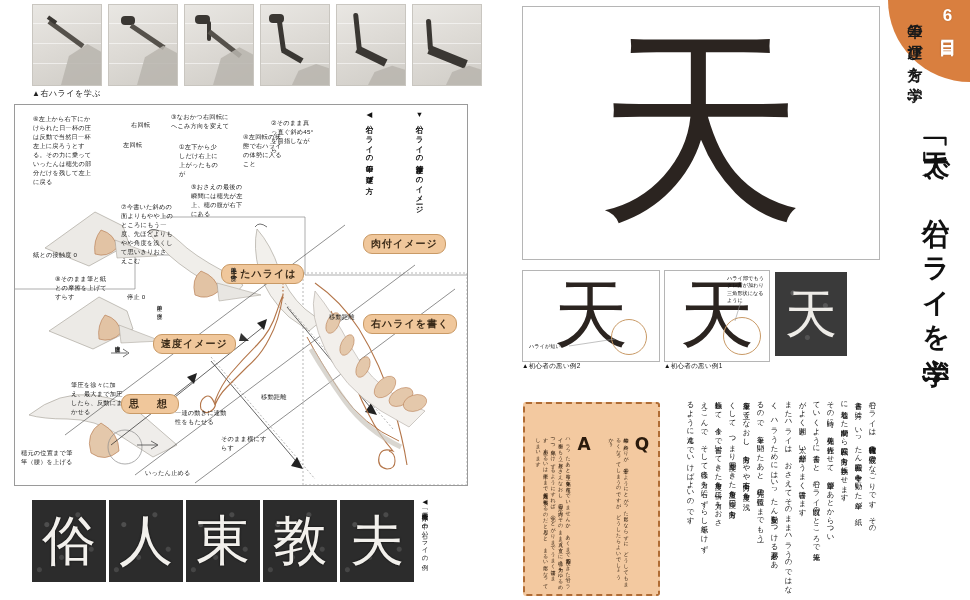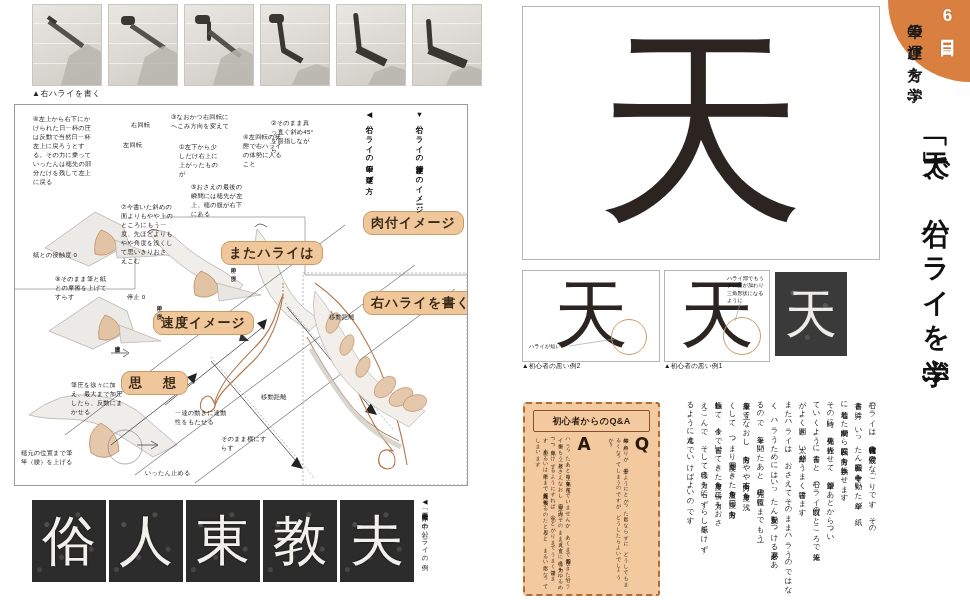--- a/index.html
+++ b/index.html
@@ -70,22 +70,22 @@
   .dlabel{
     position:absolute;font-size:6.2px;line-height:1.45;color:#1a1a1a;
     letter-spacing:.2px;
   }
   .dlabel.w1{width:62px;}
   .dlabel.w2{width:52px;}
   .dlabel.w3{width:44px;}
   .pill{
     position:absolute;background:#f0c79b;border:1px solid #b9accf00;
     border:1px solid #c99a66;border-radius:9px;
-    font-size:13px;font-weight:bold;color:#3a2a18;
-    padding:2px 7px;white-space:nowrap;letter-spacing:1px;
+    font-size:10px;font-weight:bold;color:#3a2a18;
+    padding:2px 7px;white-space:nowrap;letter-spacing:1px;margin-top:23px;
   }
   .pill.wide{letter-spacing:4px;}
   .vtext{
     position:absolute;writing-mode:vertical-rl;text-orientation:upright;
     font-size:7.5px;font-weight:bold;letter-spacing:1px;color:#111;
   }
   .vtext-sm{
     position:absolute;writing-mode:vertical-rl;text-orientation:upright;
     font-size:5.5px;letter-spacing:.5px;color:#222;
   }
@@ -244,21 +244,21 @@
     </div>
     <div class="photo">
       <div class="paper-line" style="top:18px"></div>
         <div class="paper-line" style="top:38px"></div>
         <div class="paper-line" style="top:58px"></div>
       <div class="stroke" style="left:14px;top:14px;width:5px;height:32px;border-radius:3px;transform:rotate(-4deg);"></div>
       <div class="stroke" style="left:16px;top:40px;width:40px;height:9px;transform:rotate(22deg);transform-origin:left center;"></div>
       <div class="hand" style="left:32px;top:56px;width:40px;height:26px;"></div>
     </div>
   </div>
-  <div class="cap-photo">▲右ハライを書く</div>
+  <div class="cap-photo">▲右ハライを学ぶ</div>
 
   <div class="diagram">
     <div class="diag-inner">
       <svg width="452" height="380" viewBox="0 0 452 380">
 
         <polyline points="148,112 290,112 290,170 452,170" fill="none" stroke="#8a8a8a" stroke-width="0.7"></polyline>
         <polyline points="0,184 120,184 120,150 160,150" fill="none" stroke="#8a8a8a" stroke-width="0.7"></polyline>
         <rect x="288" y="168" width="164" height="212" fill="none" stroke="#9a9a9a" stroke-width="0.7" stroke-dasharray="2 2"></rect>
 
         <g transform="translate(30,95)">
@@ -418,21 +418,20 @@
         <line x1="76" y1="30" x2="70" y2="50" stroke="#999" stroke-width="0.6"></line>
       </svg>
   </div>
   <div class="sample-cap" style="left:664px;top:362px">▲初心者の悪い例1</div>
 
   <div class="stone">
     <span class="g">天</span>
   </div>
 
   <div class="qa">
-    <div class="qa-title">初心者からのQ&amp;A</div>
     <div class="qa-body">
       <div class="qa-mark">Q</div>
       <div class="qa-col" style="width:46px">結筆の終わりが、手本のようにとがった形にならずに、どうしてもまるくなってしまうのですが、どうしたらよいでしょうか？</div>
       <div class="qa-mark">A</div>
       <div class="qa-col" style="width:58px">ハラったあと右上に筆先を運んでいませんか。あくまで四五度できた右ハライ面をもう一度おさえなおし、三〇度の方向へそのまま真っ直ぐに徐々に力をゆるめつつ紙をけずるようにすれば、先のとがりまでうまく書けます。右上あるいは水平にまで進行方向を転換するのだと思うと、まるい形になってしまいます。</div>
     </div>
   </div>
 
   <div class="bodytext">
     <div class="bcol">右ハライは、隷書時代の波磔のなごりです。その</div>

